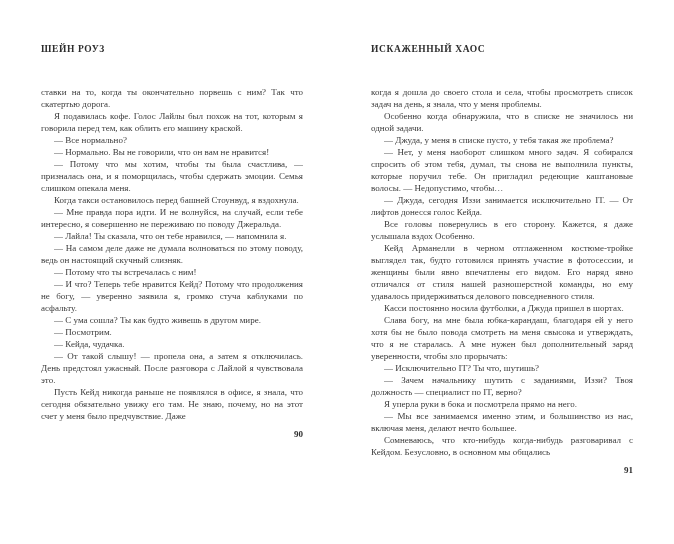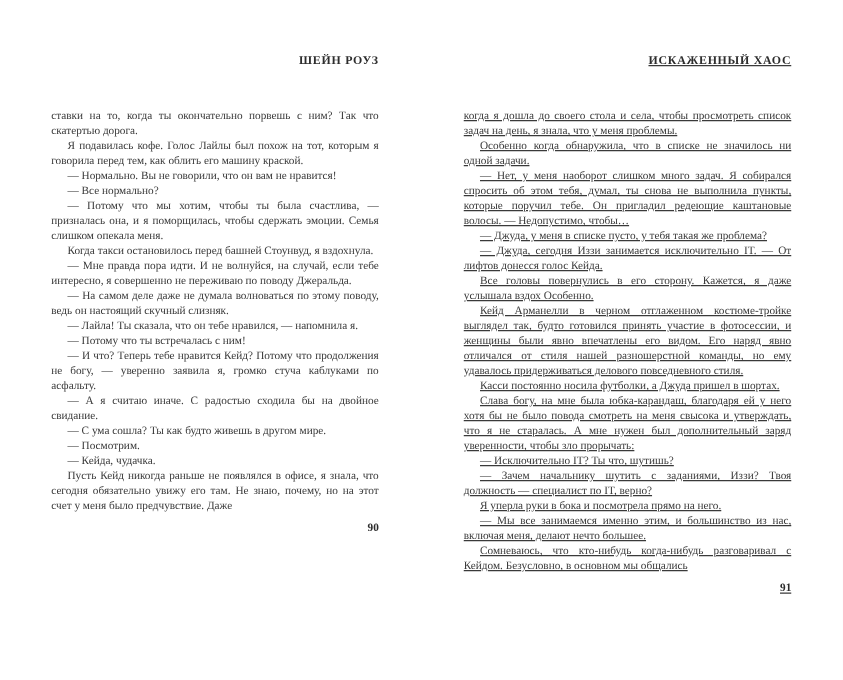--- a/index.html
+++ b/index.html
@@ -12,23 +12,23 @@
     background: #ffffff;
     font-family: "Liberation Serif", "DejaVu Serif", serif;
     color: #3a3a3a;
   }
   .page {
     position: absolute;
     top: 44px;
     width: 262px;
   }
   .page-left  { left: 41px; }
-  .page-right { left: 371px; text-decoration: underline; }
+  .page-right { left: 371px; }
   .running-head {
-    text-align: right;
+    text-align: left;
     font-weight: bold;
     font-size: 9.5px;
     letter-spacing: 0.6px;
     color: #2d2d2d;
     margin-bottom: 13px;
     white-space: nowrap;
   }
   .page-text p {
     font-size: 9px;
     line-height: 12px;
@@ -49,46 +49,46 @@
 <body>
 
 <div class="spread">
 
   <div class="page page-left">
     <div class="running-head">ШЕЙН РОУЗ</div>
     <div class="page-text">
 
     <p class="para">ставки на то, когда ты окончательно порвешь с ним? Так что скатертью дорога.</p>
         <p class="para">Я подавилась кофе. Голос Лайлы был похож на тот, которым я говорила перед тем, как облить его машину краской.</p>
+        <p class="para">— Все нормально?</p>
         <p class="para">— Нормально. Вы не говорили, что он вам не нравится!</p>
-        <p class="para">— Все нормально?</p>
         <p class="para">— Потому что мы хотим, чтобы ты была счастлива, — призналась она, и я поморщилась, чтобы сдержать эмоции. Семья слишком опекала меня.</p>
         <p class="para">Когда такси остановилось перед башней Стоунвуд, я вздохнула.</p>
         <p class="para">— Мне правда пора идти. И не волнуйся, на случай, если тебе интересно, я совершенно не переживаю по поводу Джеральда.</p>
+        <p class="para">— Лайла! Ты сказала, что он тебе нравился, — напомнила я.</p>
         <p class="para">— На самом деле даже не думала волноваться по этому поводу, ведь он настоящий скучный слизняк.</p>
-        <p class="para">— Лайла! Ты сказала, что он тебе нравился, — напомнила я.</p>
         <p class="para">— Потому что ты встречалась с ним!</p>
         <p class="para">— И что? Теперь тебе нравится Кейд? Потому что продолжения не богу, — уверенно заявила я, громко стуча каблуками по асфальту.</p>
-        <p class="para">— А я считаю иначе. С радостью сходила бы на двойное свидание.</p>
         <p class="para">— С ума сошла? Ты как будто живешь в другом мире.</p>
         <p class="para">— Посмотрим.</p>
         <p class="para">— Кейда, чудачка.</p>
+        <p class="para">— От такой слышу! — пропела она, а затем я отключилась. День предстоял ужасный. После разговора с Лайлой я чувствовала это.</p>
         <p class="para">Пусть Кейд никогда раньше не появлялся в офисе, я знала, что сегодня обязательно увижу его там. Не знаю, почему, но на этот счет у меня было предчувствие. Даже</p>
       </div>
     <div class="page-number">90</div>
   </div>
 
   <div class="page page-right">
     <div class="running-head">ИСКАЖЕННЫЙ ХАОС</div>
     <div class="page-text">
 
     <p class="para">когда я дошла до своего стола и села, чтобы просмотреть список задач на день, я знала, что у меня проблемы.</p>
         <p class="para">Особенно когда обнаружила, что в списке не значилось ни одной задачи.</p>
+        <p class="para">— Джуда, у меня в списке пусто, у тебя такая же проблема?</p>
         <p class="para">— Нет, у меня наоборот слишком много задач. Я собирался спросить об этом тебя, думал, ты снова не выполнила пункты, которые поручил тебе. Он пригладил редеющие каштановые волосы. — Недопустимо, чтобы…</p>
-        <p class="para">— Джуда, у меня в списке пусто, у тебя такая же проблема?</p>
         <p class="para">— Джуда, сегодня Иззи занимается исключительно IT. — От лифтов донесся голос Кейда.</p>
         <p class="para">Все головы повернулись в его сторону. Кажется, я даже услышала вздох Особенно.</p>
         <p class="para">Кейд Арманелли в черном отглаженном костюме-тройке выглядел так, будто готовился принять участие в фотосессии, и женщины были явно впечатлены его видом. Его наряд явно отличался от стиля нашей разношерстной команды, но ему удавалось придерживаться делового повседневного стиля.</p>
         <p class="para">Касси постоянно носила футболки, а Джуда пришел в шортах.</p>
         <p class="para">Слава богу, на мне была юбка-карандаш, благодаря ей у него хотя бы не было повода смотреть на меня свысока и утверждать, что я не старалась. А мне нужен был дополнительный заряд уверенности, чтобы зло прорычать:</p>
         <p class="para">— Исключительно IT? Ты что, шутишь?</p>
         <p class="para">— Зачем начальнику шутить с заданиями, Иззи? Твоя должность — специалист по IT, верно?</p>
         <p class="para">Я уперла руки в бока и посмотрела прямо на него.</p>
         <p class="para">— Мы все занимаемся именно этим, и большинство из нас, включая меня, делают нечто большее.</p>
         <p class="para">Сомневаюсь, что кто-нибудь когда-нибудь разговаривал с Кейдом. Безусловно, в основном мы общались</p>

